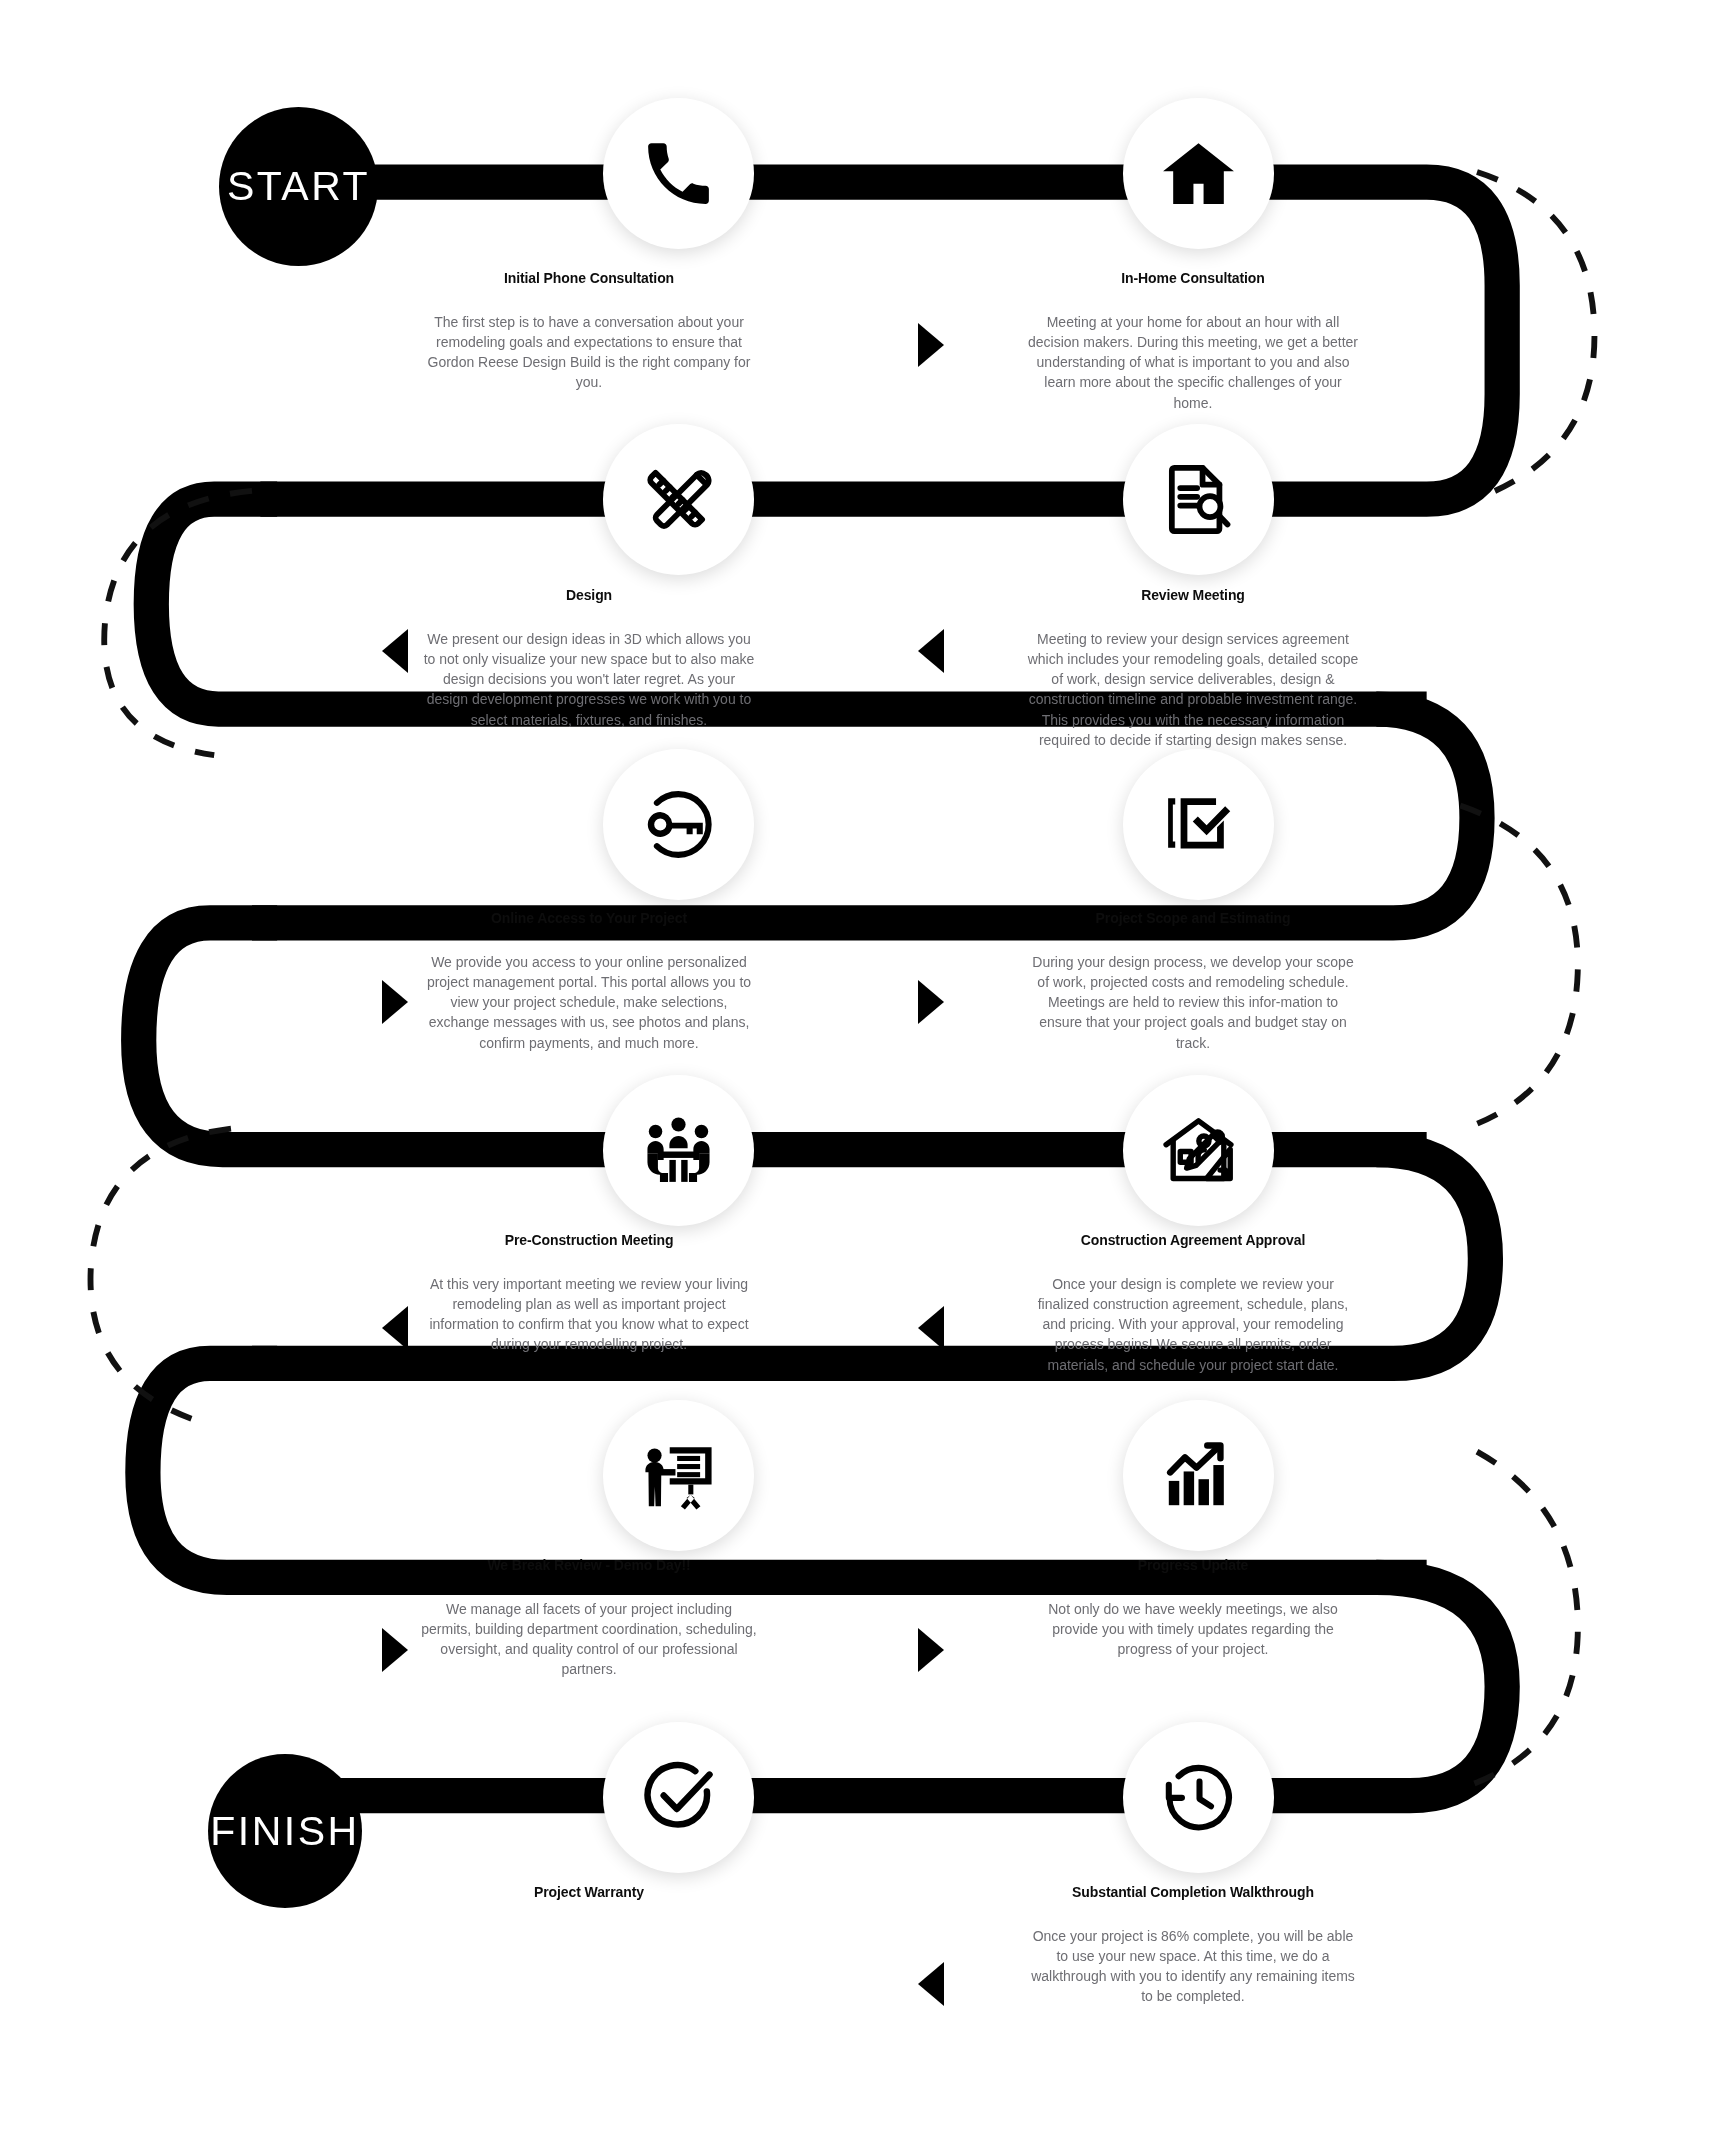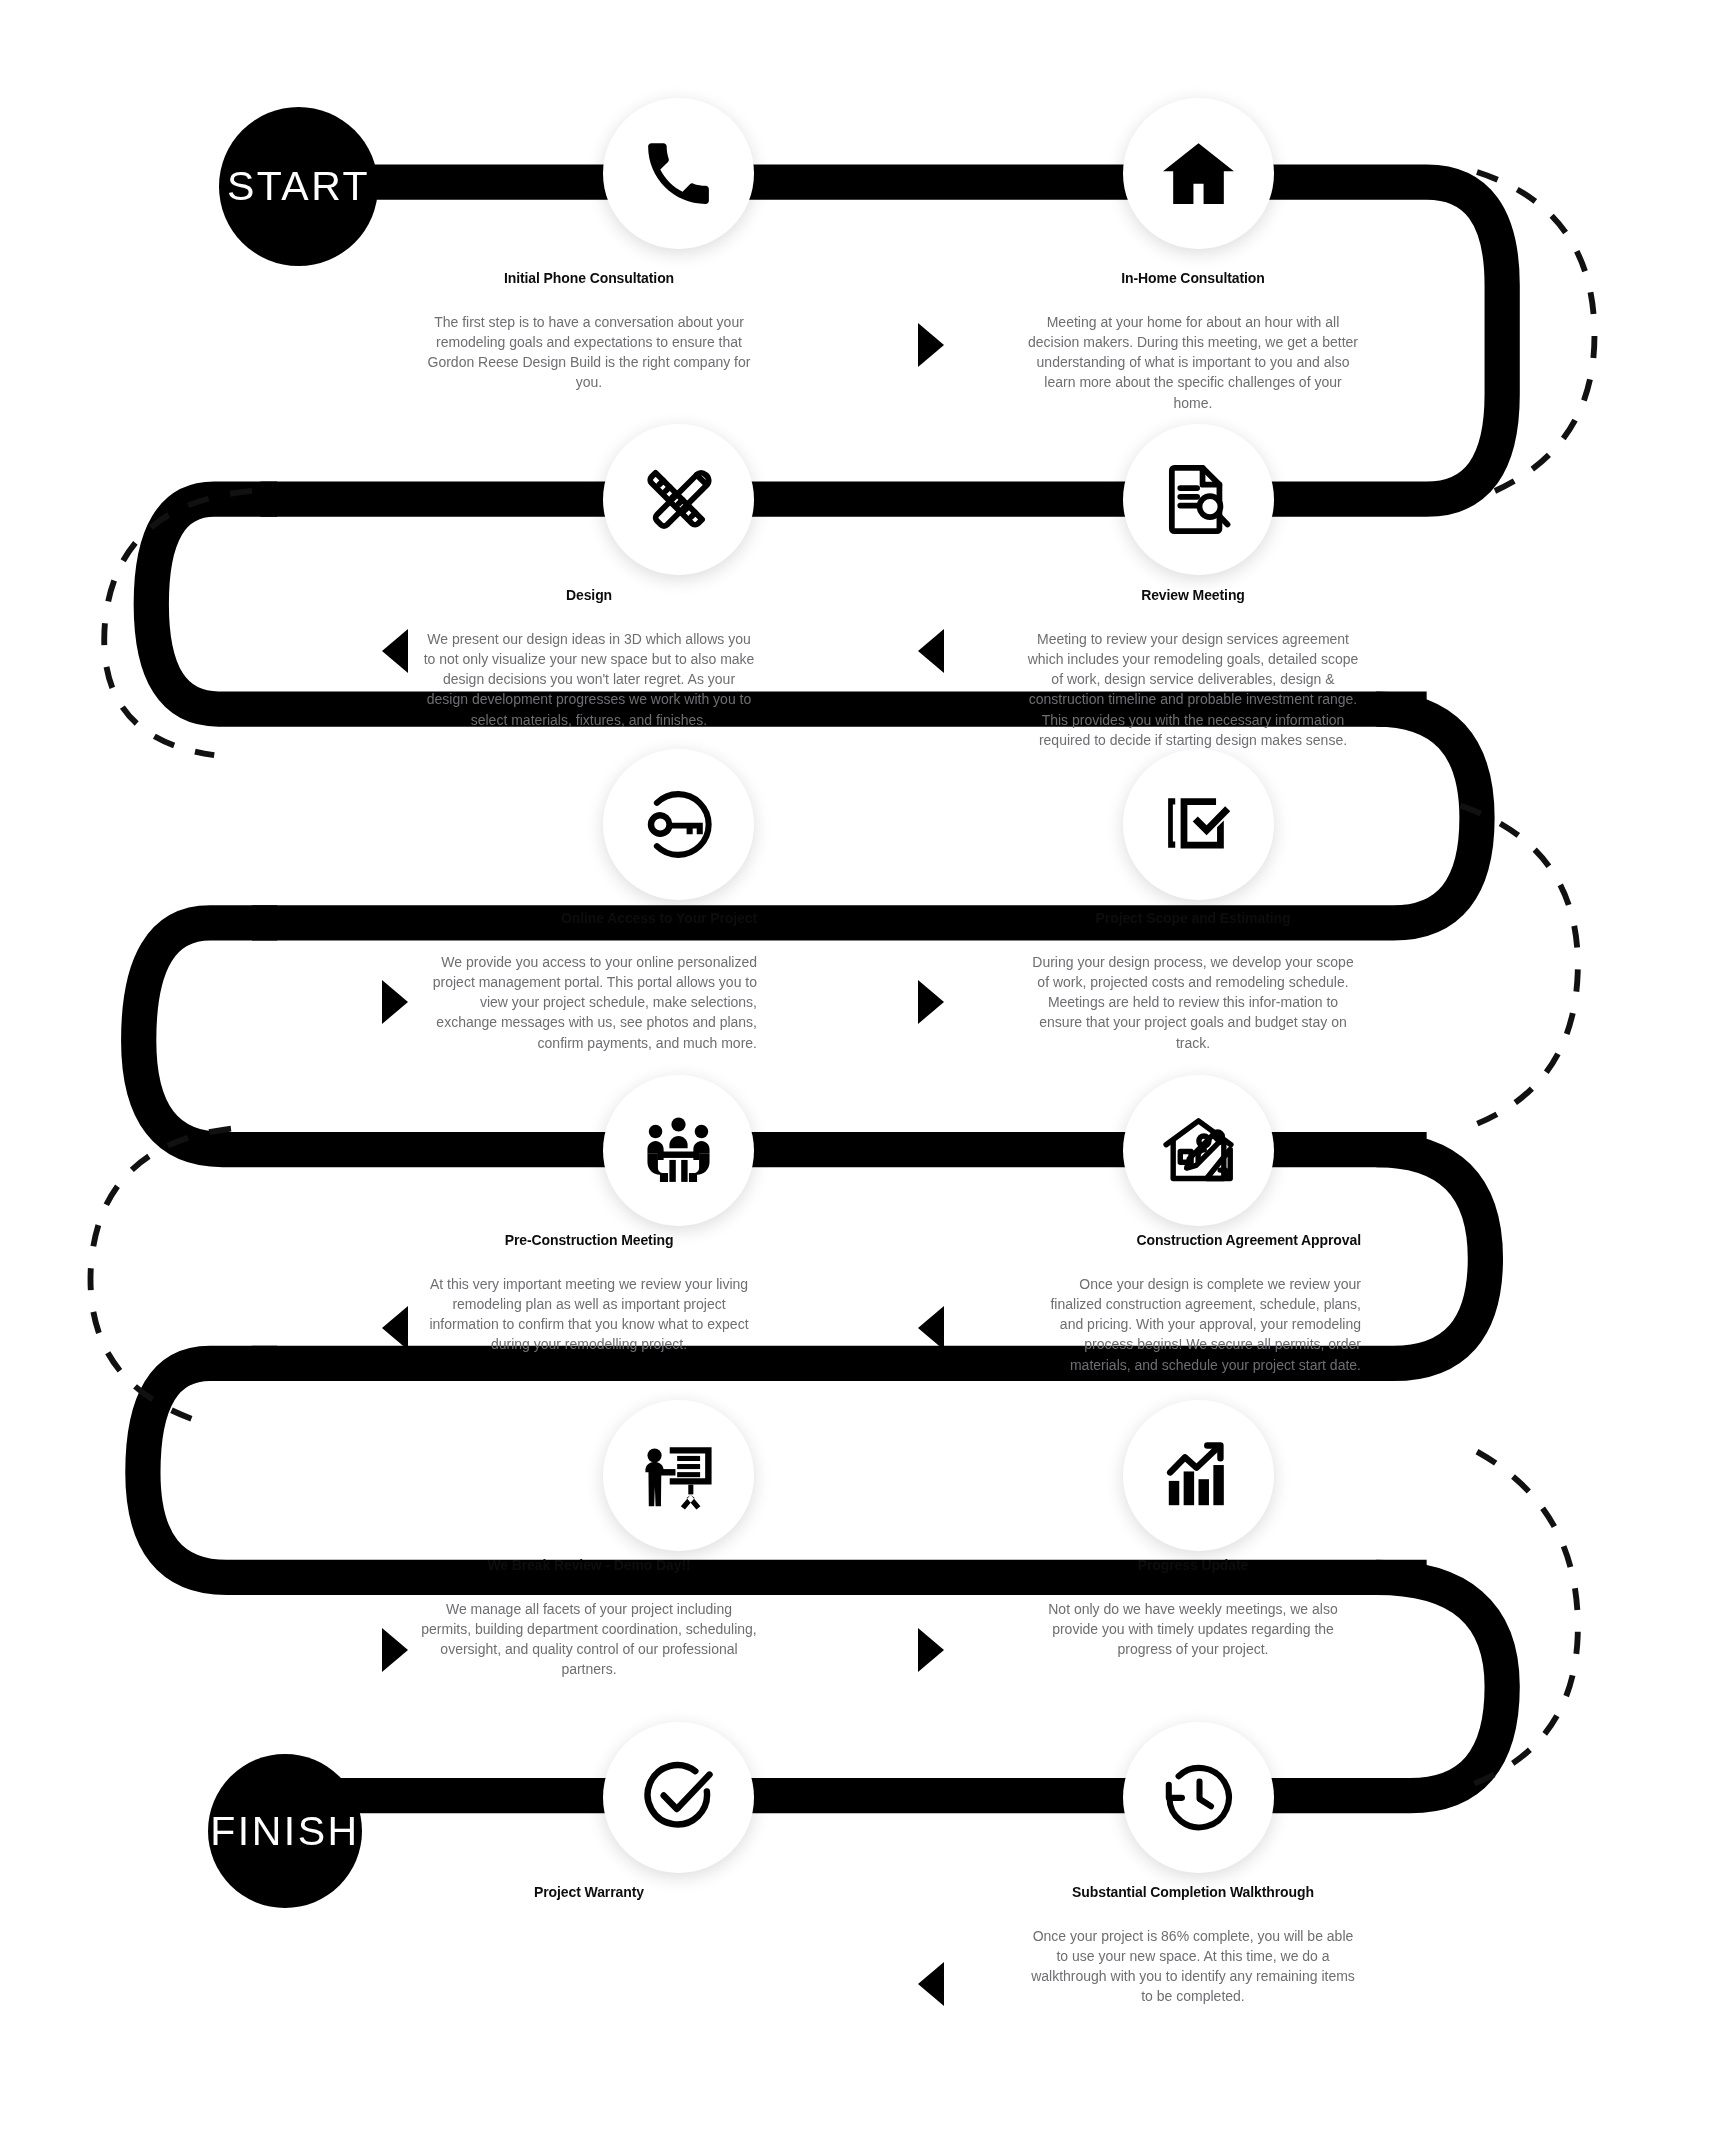--- a/index.html
+++ b/index.html
@@ -119,21 +119,21 @@
   <div class="arrow left" style="left:382px;top:629px;"></div>
 
   <div class="node" style="left:603px;top:749px;">
     <svg viewBox="0 0 24 24">
       <g fill="none" stroke="#000" stroke-width="1.8" stroke-linecap="round">
         <path d="M5.6 5.6A9 9 0 1 1 5.6 18.4"></path>
       </g>
       <path fill="#000" d="M6.6 8.3a3.7 3.7 0 1 0 0 7.4c1.6 0 3-1 3.5-2.5h4.3v1.7h1.8v-1.7h1.2v1.7h1.8v-3.4H10.1A3.7 3.7 0 0 0 6.6 8.3zm0 1.9a1.8 1.8 0 1 1 0 3.6 1.8 1.8 0 0 1 0-3.6z"></path>
     </svg>
   </div>
-  <div class="card" style="left:421px;top:910px;text-align:right;">
+  <div class="card" style="left:421px;top:910px;">
     <div class="ttl">Online Access to Your Project</div>
     <div class="desc">We provide you access to your online personalized project management portal. This portal allows you to view your project schedule, make selections, exchange messages with us, see photos and plans, confirm payments, and much more.</div>
   </div>
 
   <div class="node" style="left:1123px;top:749px;">
     <svg viewBox="0 0 24 24">
       <path fill="#000" d="M3 4.2h2.1v1.9H4.4v10.9h.7v1.9H3V4.2z"></path>
       <path fill="#000" d="M6.7 4.2h10.5v2H8.7v10.9h8.8v-4.3l2-2v8.3H6.7V4.2z"></path>
       <path fill="#000" d="m10.3 11.1 1.5-1.5 2.6 2.6 5.5-5.6 1.5 1.5-7 7.1-4.1-4.1z"></path>
     </svg>
@@ -176,21 +176,21 @@
         <rect x="6.6" y="12.3" width="3.2" height="3.2"></rect>
         <circle cx="13.6" cy="9.2" r="1.5"></circle>
         <path d="M11.9 15.1v-1.6c0-.9.8-1.7 1.7-1.7h.1"></path>
         <path d="M18.6 6.9a1.3 1.3 0 0 0-1.9 0L9.3 14.4l-.8 2.8 2.8-.8 7.4-7.5a1.4 1.4 0 0 0-.1-2z"></path>
         <path d="M16.3 7.4 18.4 9.5"></path>
         <path d="M21.3 11.7 14.4 20.3h7V11.7z"></path>
         <path d="M18.4 17.8h1.6v1.6"></path>
       </g>
     </svg>
   </div>
-  <div class="card" style="left:1025px;top:1232px;text-align:right;">
+  <div class="card" style="left:1025px;top:1232px;">
     <div class="ttl">Construction Agreement Approval</div>
     <div class="desc">Once your design is complete we review your finalized construction agreement, schedule, plans, and pricing. With your approval, your remodeling process begins! We secure all permits, order materials, and schedule your project start date.</div>
   </div>
 
   <div class="arrow left" style="left:918px;top:1306px;"></div>
   <div class="arrow left" style="left:382px;top:1306px;"></div>
 
   <div class="node" style="left:603px;top:1400px;">
     <svg viewBox="0 0 24 24">
       <g fill="#000">

